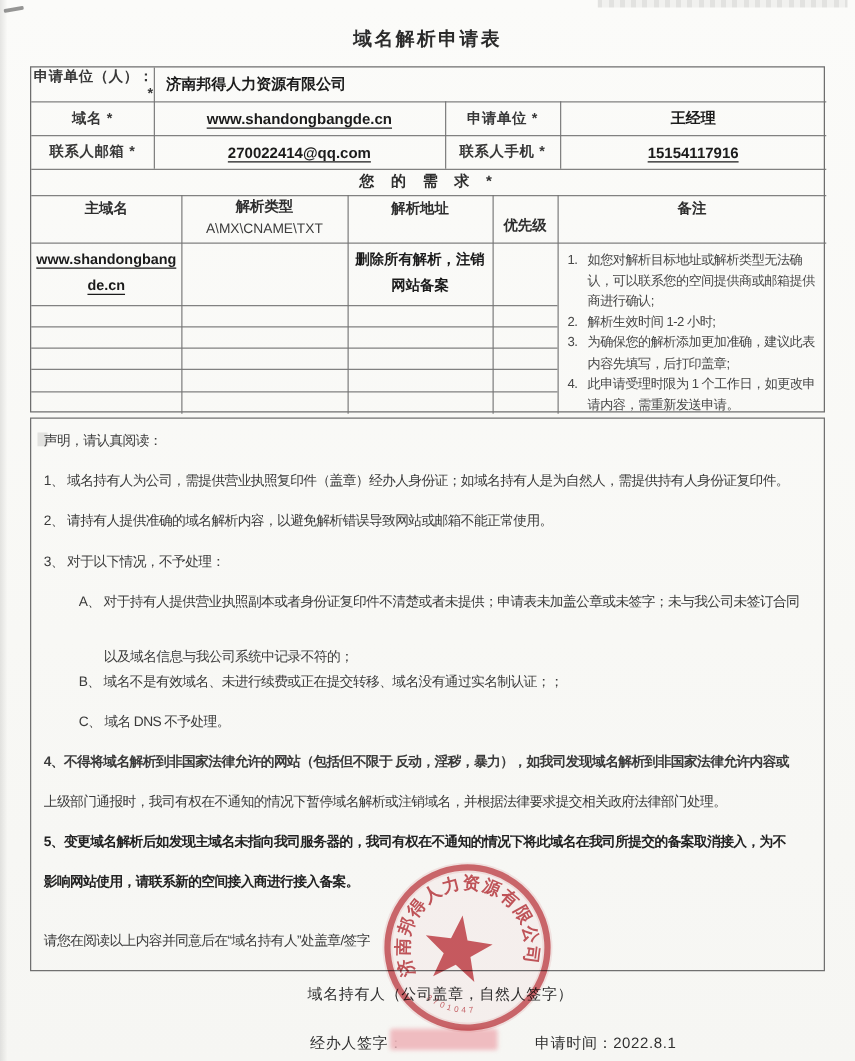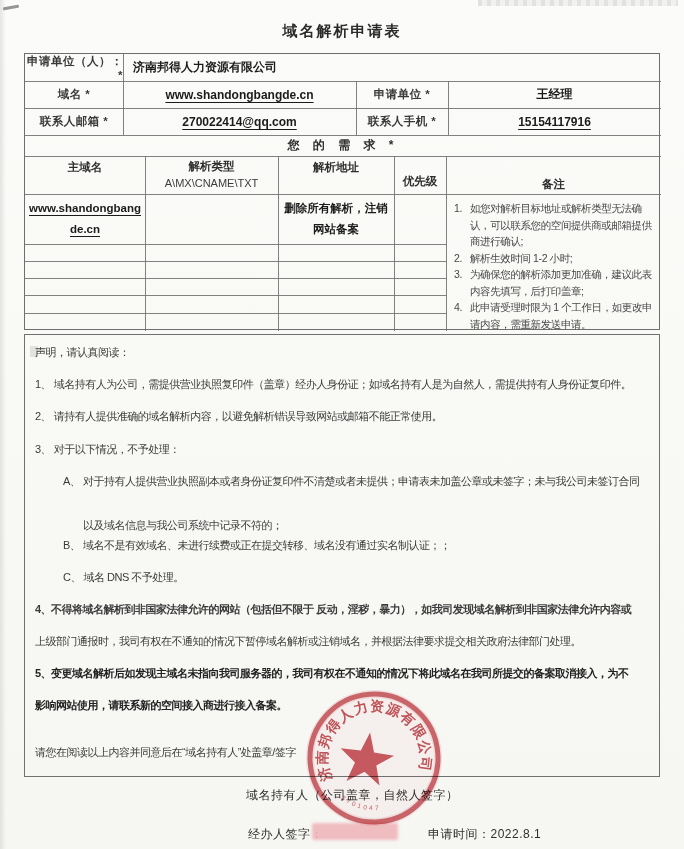--- a/index.html
+++ b/index.html
@@ -105,21 +105,21 @@
 
     <div class="cell needs-title" style="left:0;top:81px;width:636px;height:21px;">您 的 需 求 *</div>
 
     <div class="cell hdr" style="left:0;top:102px;width:120px;height:38px;align-items:center;justify-content:flex-start;padding-top:3px;">主域名</div>
     <div class="cell hdr" style="left:120px;top:102px;width:133px;height:38px;">
       <span>解析类型</span>
       <span style="font-weight:normal;font-size:11px;color:#3c3c3c;">A\MX\CNAME\TXT</span>
     </div>
     <div class="cell hdr" style="left:253px;top:102px;width:116px;height:38px;align-items:center;justify-content:flex-start;padding-top:3px;">解析地址</div>
     <div class="cell hdr" style="left:369px;top:102px;width:52px;height:38px;align-items:center;justify-content:flex-start;padding-top:17px;">优先级</div>
-    <div class="cell hdr" style="left:421px;top:102px;width:215px;height:38px;align-items:center;justify-content:flex-start;padding-top:20px;">备注</div>
+    <div class="cell hdr" style="left:421px;top:102px;width:215px;height:38px;align-items:center;justify-content:flex-start;padding-top:3px;">备注</div>
 
     <div class="cell val u wrap" style="left:0;top:140px;width:120px;height:50px;font-size:11.5px;">www.shandongbangde.cn</div>
     <div class="cell" style="left:120px;top:140px;width:133px;height:50px;"></div>
     <div class="cell val wrap" style="left:253px;top:140px;width:116px;height:50px;font-size:11.5px;">删除所有解析，注销网站备案</div>
     <div class="cell" style="left:369px;top:140px;width:52px;height:50px;"></div>
 
     <div></div>
     <div></div>
     <div></div>
     <div></div>

